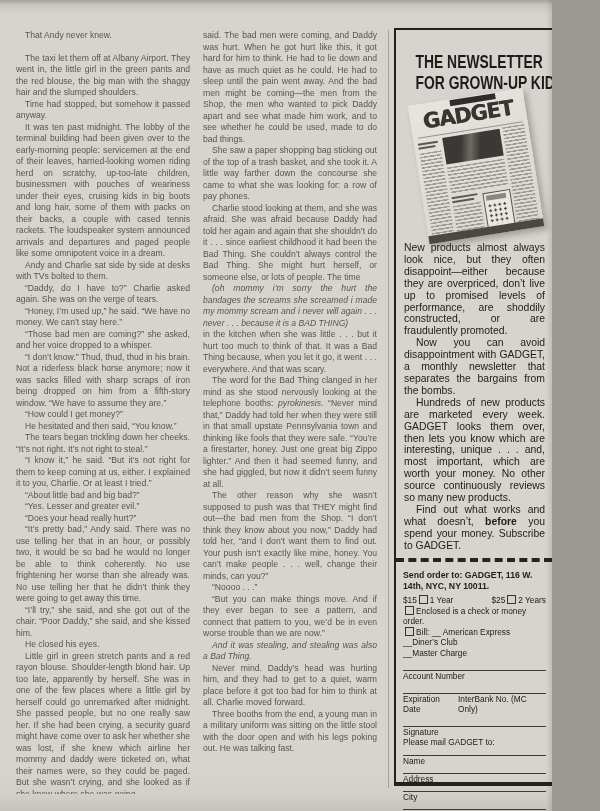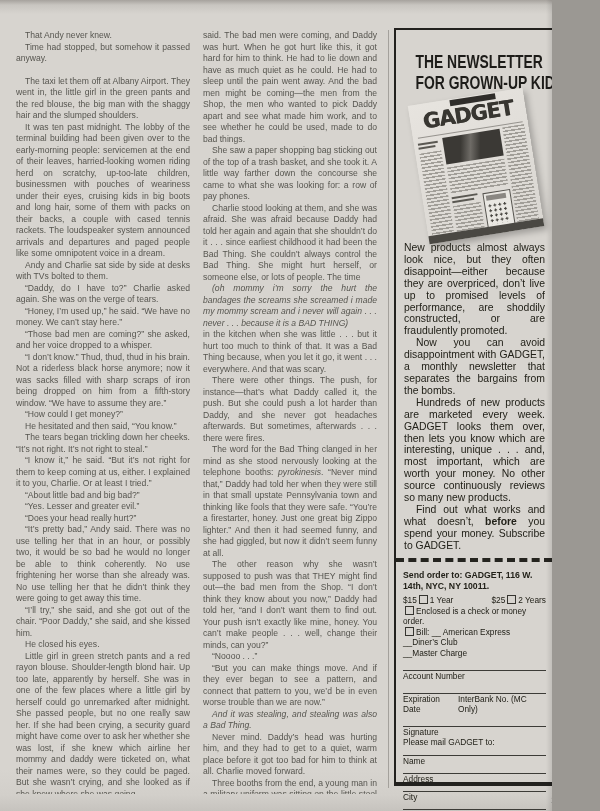--- a/index.html
+++ b/index.html
@@ -79,22 +79,22 @@
   .f-split { display:flex; justify-content:space-between; }
   .pagenum { position:absolute; left:551px; top:795px; font-size:8.5px; color:#6b6a65; }
 </style>
 </head>
 <body>
 
 <div class="page">
 
   <div class="col col1">
       <p class="para ind"><span>That Andy never knew.</span></p>
+      <p class="para ind gap"><span>The taxi let them off at Albany Airport. They went in, the little girl in the green pants and the red blouse, the big man with the shaggy hair and the slumped shoulders.</span></p>
       <p class="para ind"><span>Time had stopped, but somehow it passed anyway.</span></p>
-      <p class="para ind gap"><span>The taxi let them off at Albany Airport. They went in, the little girl in the green pants and the red blouse, the big man with the shaggy hair and the slumped shoulders.</span></p>
       <p class="para ind"><span>It was ten past midnight. The lobby of the terminal building had been given over to the early-morning people: servicemen at the end of their leaves, harried-looking women riding herd on scratchy, up-too-late children, businessmen with pouches of weariness under their eyes, cruising kids in big boots and long hair, some of them with packs on their backs, a couple with cased tennis rackets. The loudspeaker system announced arrivals and departures and paged people like some omnipotent voice in a dream.</span></p>
       <p class="para ind"><span>Andy and Charlie sat side by side at desks with TVs bolted to them.</span></p>
       <p class="para ind"><span>“Daddy, do I have to?” Charlie asked again. She was on the verge of tears.</span></p>
       <p class="para ind"><span>“Honey, I’m used up,” he said. “We have no money. We can’t stay here.”</span></p>
       <p class="para ind"><span>“Those bad men are coming?” she asked, and her voice dropped to a whisper.</span></p>
       <p class="para ind"><span>“I don’t know.” Thud, thud, thud in his brain. Not a riderless black horse anymore; now it was sacks filled with sharp scraps of iron being dropped on him from a fifth-story window. “We have to assume they are.”</span></p>
       <p class="para ind"><span>“How could I get money?”</span></p>
       <p class="para ind"><span>He hesitated and then said, “You know.”</span></p>
       <p class="para ind"><span>The tears began trickling down her cheeks. “It’s not right. It’s not right to steal.”</span></p>
       <p class="para ind"><span>“I know it,” he said. “But it’s not right for them to keep coming at us, either. I explained it to you, Charlie. Or at least I tried.”</span></p>
@@ -105,21 +105,20 @@
       <p class="para ind"><span>“I’ll try,” she said, and she got out of the chair. “Poor Daddy,” she said, and she kissed him.</span></p>
       <p class="para ind"><span>He closed his eyes.</span></p>
       <p class="para ind"><span>Little girl in green stretch pants and a red rayon blouse. Shoulder-length blond hair. Up too late, apparently by herself. She was in one of the few places where a little girl by herself could go unremarked after midnight. She passed people, but no one really saw her. If she had been crying, a security guard might have come over to ask her whether she was lost, if she knew which airline her mommy and daddy were ticketed on, what their names were, so they could be paged. But she wasn’t crying, and she looked as if she knew where she was going.</span></p>
     </div>
   <div class="col col2">
       <p class="para"><span>said. The bad men were coming, and Daddy was hurt. When he got hurt like this, it got hard for him to think. He had to lie down and have as much quiet as he could. He had to sleep until the pain went away. And the bad men might be coming—the men from the Shop, the men who wanted to pick Daddy apart and see what made him work, and to see whether he could be used, made to do bad things.</span></p>
       <p class="para ind"><span>She saw a paper shopping bag sticking out of the top of a trash basket, and she took it. A little way farther down the concourse she came to what she was looking for: a row of pay phones.</span></p>
       <p class="para ind"><span>Charlie stood looking at them, and she was afraid. She was afraid because Daddy had told her again and again that she shouldn’t do it . . . since earliest childhood it had been the Bad Thing. She couldn’t always control the Bad Thing. She might hurt herself, or someone else, or lots of people. The time</span></p>
       <p class="para ind ital"><span>(oh mommy i’m sorry the hurt the bandages the screams she screamed i made my mommy scream and i never will again . . . never . . . because it is a BAD THING)</span></p>
       <p class="para"><span>in the kitchen when she was little . . . but it hurt too much to think of that. It was a Bad Thing because, when you let it go, it went . . . everywhere. And that was scary.</span></p>
-      <p class="para ind"><span>There were other things. The push, for instance—that’s what Daddy called it, the push. But she could push a lot harder than Daddy, and she never got headaches afterwards. But sometimes, afterwards . . . there were fires.</span></p>
       <p class="para ind"><span>The word for the Bad Thing clanged in her mind as she stood nervously looking at the telephone booths: </span><span class="em-i">pyrokinesis</span><span>. “Never mind that,” Daddy had told her when they were still in that small upstate Pennsylvania town and thinking like fools that they were safe. “You’re a firestarter, honey. Just one great big Zippo lighter.” And then it had seemed funny, and she had giggled, but now it didn’t seem funny at all.</span></p>
       <p class="para ind"><span>The other reason why she wasn’t supposed to push was that THEY might find out—the bad men from the Shop. “I don’t think they know about you now,” Daddy had told her, “and I don’t want them to find out. Your push isn’t exactly like mine, honey. You can’t make people . . . well, change their minds, can you?”</span></p>
       <p class="para ind"><span>“Noooo . . .”</span></p>
       <p class="para ind"><span>“But you can make things move. And if they ever began to see a pattern, and connect that pattern to you, we’d be in even worse trouble than we are now.”</span></p>
       <p class="para ind ital"><span>And it was stealing, and stealing was also a Bad Thing.</span></p>
       <p class="para ind"><span>Never mind. Daddy’s head was hurting him, and they had to get to a quiet, warm place before it got too bad for him to think at all. Charlie moved forward.</span></p>
       <p class="para ind"><span>Three booths from the end, a young man in a military uniform was sitting on the little stool with the door open and with his legs poking out. He was talking fast.</span></p>
     </div>
   <div class="divider"></div>
 

